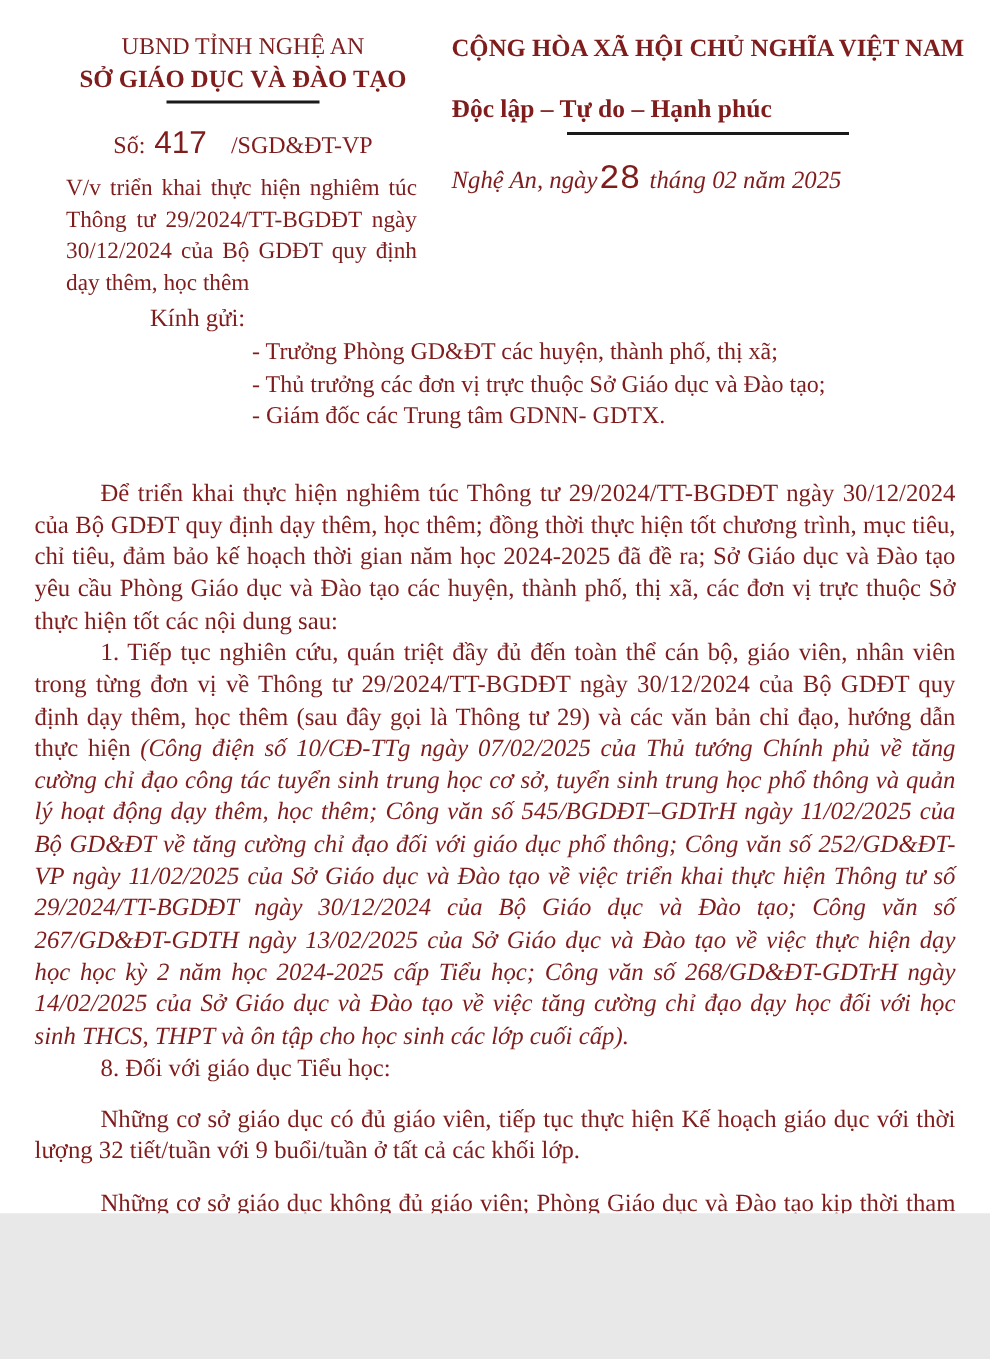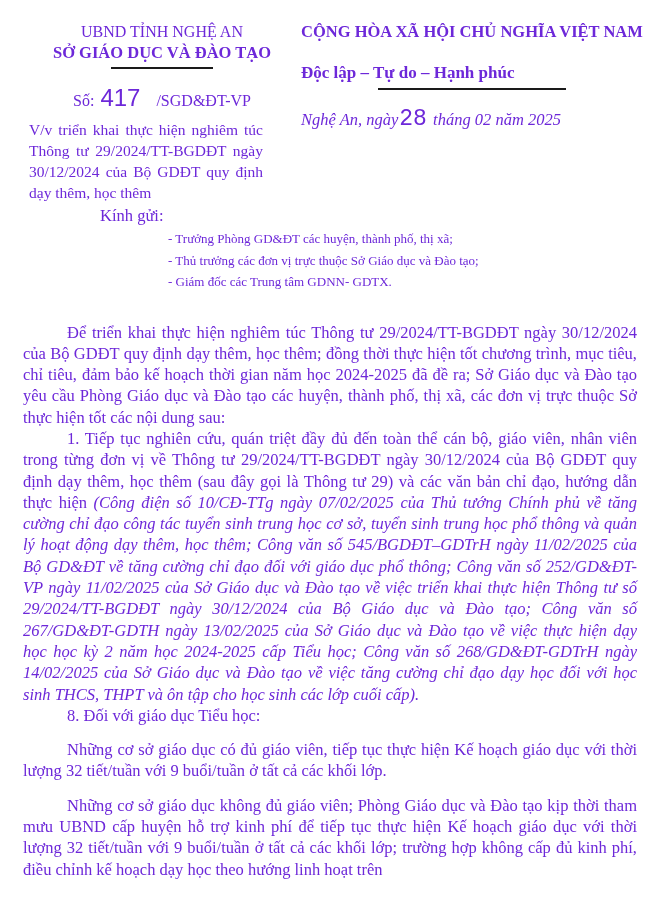--- a/index.html
+++ b/index.html
@@ -1,46 +1,46 @@
 <!DOCTYPE html>
 <html lang="vi"><head>
 <meta charset="utf-8">
 <style>
   html,body{margin:0;padding:0;background:#e8e8e8;}
   .page{
-    width:660px;height:906px;margin:0 auto;background:#ffffff;
-    font-family:"Liberation Serif","DejaVu Serif",serif;color:#6d28d9;
+    width:660px;height:809px;margin:0 auto;background:#ffffff;
+    font-family:"Liberation Serif","DejaVu Serif",serif;color:#7f1d1d;
     overflow:hidden;box-sizing:border-box;padding:22px 23px 0 23px;
   }
   
   .doc-header{display:flex;align-items:flex-start;}
   .hcol{box-sizing:border-box;}
   .hl{width:278px;text-align:center;flex:0 0 278px;}
   .hr{flex:1;text-align:left;}
   .hl-1{font-size:16px;line-height:19px;}
   .hl-2{font-size:16.5px;font-weight:bold;line-height:20px;margin-top:2px;}
   .rule{height:2px;background:#1a1a1a;}
   .rule-l{width:102px;margin:4px auto 0 auto;}
   .rule-r{width:188px;margin:5px auto 0 auto;}
   .so-line{margin-top:15px;font-size:16px;}
-  .so-num{font-family:"Liberation Sans","DejaVu Sans",sans-serif;font-size:24px;padding:0 16px 0 6px;}
+  .so-num{font-family:"Liberation Sans","DejaVu Sans",sans-serif;font-size:21px;padding:0 16px 0 6px;}
   .subject{
-    margin:7px 0 0 6px;width:234px;text-align:justify;
+    margin:7px 0 0 21px;width:234px;text-align:justify;
     font-size:15.5px;line-height:21px;
   }
   .hr-1{font-size:16.5px;font-weight:bold;line-height:20px;white-space:nowrap;}
   .hr-2{font-size:17px;font-weight:bold;line-height:21px;margin-top:20px;}
   .date-line{margin-top:16px;font-size:16.5px;}
   .it{font-style:italic;}
   .date-day{font-style:normal;font-family:Liberation Mono, monospace;font-size:23px;padding:0 2px 0 1px;}
   
   .kinhgui{margin-top:2px;}
   .kg-label{margin-left:77px;font-size:16.5px;line-height:22px;}
   .kg-list{margin-left:145px;margin-top:1px;}
-  .kg-item{font-size:13px;line-height:21.5px;}
+  .kg-item{font-size:16px;line-height:21.5px;}
   
   .body p{
     margin:0;text-align:justify;text-indent:44px;
     font-size:16.5px;line-height:21.3px;
   }
   .body .p1{margin-top:29px;}
   .body .p4{margin-top:13px;}
   .body .p5{margin-top:13px;}
 </style>
 </head>

